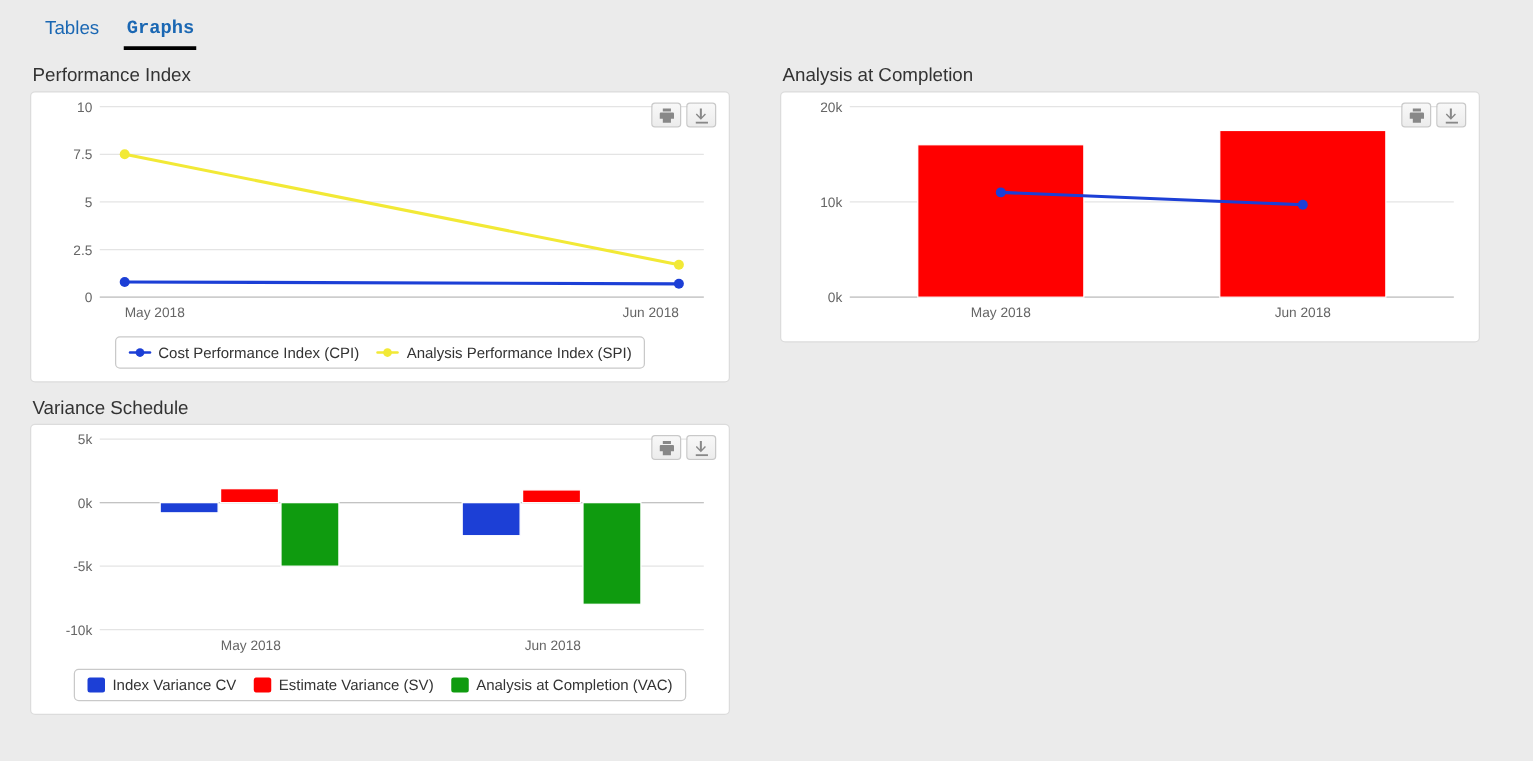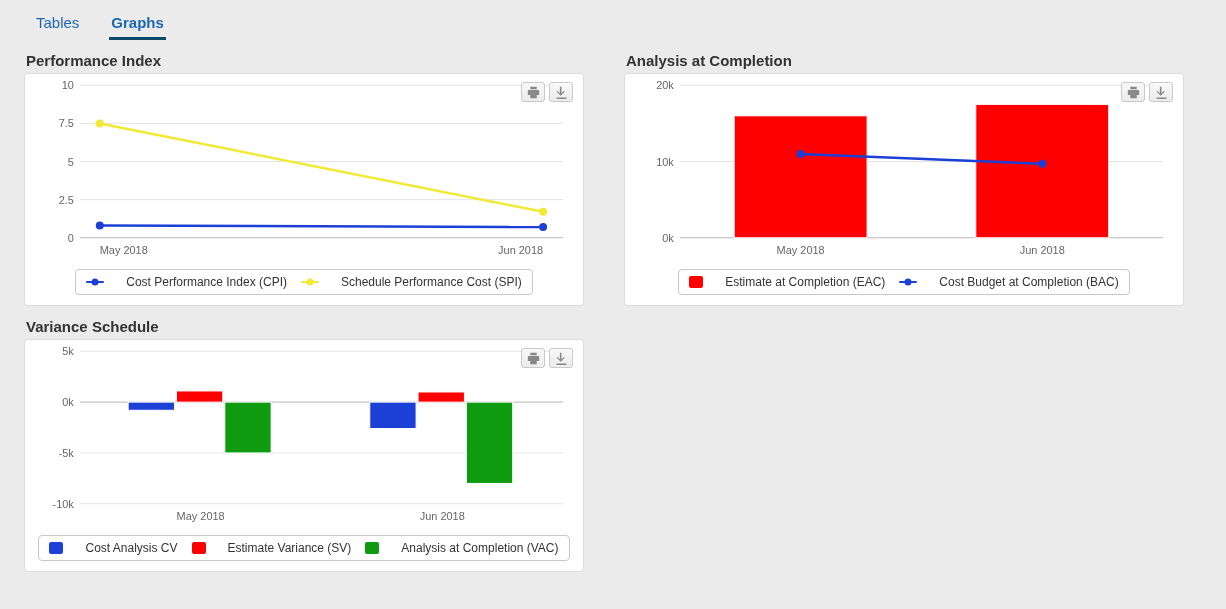--- a/index.html
+++ b/index.html
@@ -12,46 +12,47 @@
     height: 609px;
     overflow: hidden;
     font-size: 13px;
   }
   .page {
     padding: 8px 24px 12px 24px;
   }
   
   .tabs {
     display: flex;
-    gap: 28px;
+    gap: 18px;
     padding: 2px 10px 0 10px;
   }
   .tab {
     font-size: 15px;
     color: #1a67b3;
     padding: 4px 2px 6px 2px;
     cursor: pointer;
   }
   .tab.active {
-    border-bottom: 3px solid #0c4a6e;
+    border-bottom: 3px solid #000000;
     font-weight: 600;
+    font-family: Liberation Mono, monospace;
   }
 
   .grid {
     display: flex;
     flex-wrap: wrap;
     column-gap: 40px;
     row-gap: 10px;
     margin-top: 10px;
   }
   .panel-col { width: 560px; }
 
   .panel-title {
     font-size: 15px;
-    font-weight: 700;
+    font-weight: 400;
     color: #333;
     margin: 2px 0 4px 2px;
   }
 
   .card {
     background: #fff;
     border: 1px solid #dcdcdc;
     border-radius: 4px;
     padding: 6px 10px 10px 10px;
     position: relative;
@@ -85,21 +86,21 @@
   .legend-wrap { display:flex; justify-content:center; margin-top:6px; }
   .legend {
     display: flex;
     flex-wrap: wrap;
     gap: 14px;
     border: 1px solid #c9c9c9;
     border-radius: 4px;
     padding: 5px 10px;
     font-size: 12px;
   }
-  .legend-item { display:flex; align-items:center; gap:22px; cursor:pointer; }
+  .legend-item { display:flex; align-items:center; gap:6px; cursor:pointer; }
   .swatch { width:14px; height:12px; border-radius:2px; display:inline-block; }
   .swatch.line { height:2px; width:18px; position:relative; }
   .swatch.line::after {
     content:""; position:absolute; left:50%; top:50%;
     width:7px; height:7px; background:inherit; border-radius:50%;
     transform:translate(-50%,-50%);
   }
   .tick { font-size: 11px; fill:#666; }
   .gridline { stroke:#e4e4e4; stroke-width:1; }
   .axisline { stroke:#c3c3c3; stroke-width:1; }
@@ -153,21 +154,21 @@
             <text x="510" y="174" text-anchor="end" class="tick">Jun 2018</text>
           </svg>
         <div class="legend-wrap">
           <div class="legend">
             <div class="legend-item">
               <span class="swatch line" style="background:#1c3fd6"></span>
               <span>Cost Performance Index (CPI)</span>
             </div>
             <div class="legend-item">
               <span class="swatch line" style="background:#f2e936"></span>
-              <span>Schedule Performance Cost (SPI)</span>
+              <span>Analysis Performance Index (SPI)</span>
             </div>
           </div>
         </div>
       </div>
     </div>
 
     <div class="panel-col">
       <div class="panel-title">Analysis at Completion</div>
       <div class="card">
         <div class="icon-row">
@@ -191,32 +192,20 @@
             <text x="39" y="9" text-anchor="end" class="tick">20k</text>
             <line x1="45" x2="530" y1="158" y2="158" class="axisline"></line>
             <rect x="99.5625" y="35.599999999999994" width="133.375" height="122.4" fill="#ff0000" stroke="#fff" stroke-width="1"></rect>
             <rect x="342.0625" y="24.125" width="133.375" height="133.875" fill="#ff0000" stroke="#fff" stroke-width="1"></rect>
             <path d="M166.25 73.85 L408.75 83.795" stroke="#1c3fd6" stroke-width="2.5" fill="none"></path>
             <circle cx="166.25" cy="73.85" r="4" fill="#1c3fd6"></circle>
             <circle cx="408.75" cy="83.795" r="4" fill="#1c3fd6"></circle>
             <text x="166.25" y="174" text-anchor="middle" class="tick">May 2018</text>
             <text x="408.75" y="174" text-anchor="middle" class="tick">Jun 2018</text>
           </svg>
-        <div class="legend-wrap">
-          <div class="legend">
-            <div class="legend-item">
-              <span class="swatch" style="background:#ff0000"></span>
-              <span>Estimate at Completion (EAC)</span>
-            </div>
-            <div class="legend-item">
-              <span class="swatch line" style="background:#1c3fd6"></span>
-              <span>Cost Budget at Completion (BAC)</span>
-            </div>
-          </div>
-        </div>
       </div>
     </div>
 
     <div class="panel-col">
       <div class="panel-title">Variance Schedule</div>
       <div class="card">
         <div class="icon-row">
           <div class="icon-btn">
             <svg viewBox="0 0 16 16">
                 <path d="M4 1h8v3H4zM2 5h12a1 1 0 0 1 1 1v5h-3v4H4v-4H1V6a1 1 0 0 1 1-1zm3 7h6v2H5z"></path>
@@ -244,21 +233,21 @@
             <rect x="384.5" y="45.80000000000001" width="46.5" height="10.199999999999989" fill="#ff0000" stroke="#fff" stroke-width="1"></rect>
             <rect x="190.5" y="56" width="46.5" height="51" fill="#0f9b0f" stroke="#fff" stroke-width="1"></rect>
             <rect x="433" y="56" width="46.5" height="81.6" fill="#0f9b0f" stroke="#fff" stroke-width="1"></rect>
             <text x="166.25" y="174" text-anchor="middle" class="tick">May 2018</text>
             <text x="408.75" y="174" text-anchor="middle" class="tick">Jun 2018</text>
           </svg>
         <div class="legend-wrap">
           <div class="legend">
             <div class="legend-item">
               <span class="swatch" style="background:#1c3fd6"></span>
-              <span>Cost Analysis CV</span>
+              <span>Index Variance CV</span>
             </div>
             <div class="legend-item">
               <span class="swatch" style="background:#ff0000"></span>
               <span>Estimate Variance (SV)</span>
             </div>
             <div class="legend-item">
               <span class="swatch" style="background:#0f9b0f"></span>
               <span>Analysis at Completion (VAC)</span>
             </div>
           </div>

